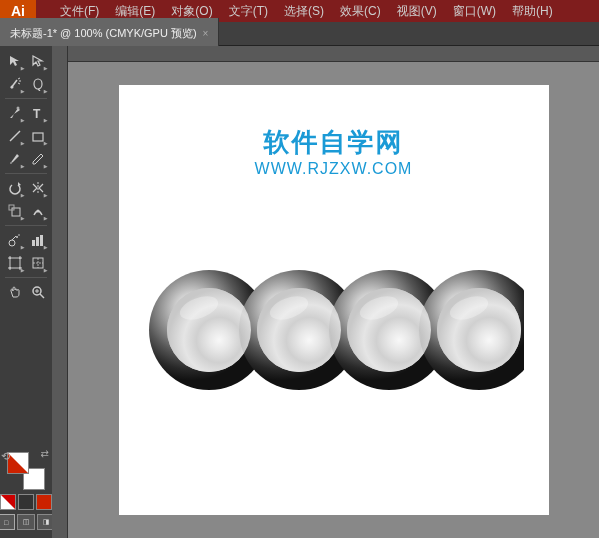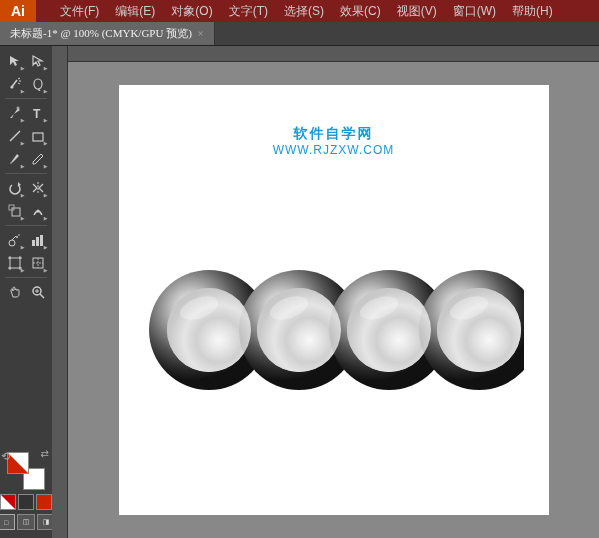--- a/index.html
+++ b/index.html
@@ -43,29 +43,28 @@
     .tab-bar {
       width: 100%;
       height: 24px;
       background: #404040;
       display: flex;
       align-items: center;
       border-bottom: 1px solid #222;
     }
     .tab {
       height: 100%;
-      padding: 7px 10px;
+      padding: 16px 10px;
       background: #666;
       color: #eee;
       display: flex;
       align-items: center;
       font-size: 11px;
       gap: 6px;
       border-right: 1px solid #333;
-      font-family: Liberation Serif, serif;
     }
     .tab-close {
       font-size: 10px;
       color: #aaa;
       cursor: pointer;
     }
 
     
     .main-layout {
       display: flex;
@@ -207,28 +206,28 @@
 
     
     .watermark {
       position: absolute;
       top: 40px;
       left: 50%;
       transform: translateX(-50%);
       text-align: center;
     }
     .watermark-main {
-      font-size: 14px;
+      font-size: 26px;
       font-weight: bold;
       color: #1a9ad6;
       letter-spacing: 2px;
       white-space: nowrap;
     }
     .watermark-sub {
-      font-size: 12px;
+      font-size: 16px;
       color: #1a9ad6;
       letter-spacing: 1px;
       white-space: nowrap;
     }
   </style>
 </head>
 <body>
 
 <div class="menu-bar">
   <div class="ai-logo">Ai</div>

